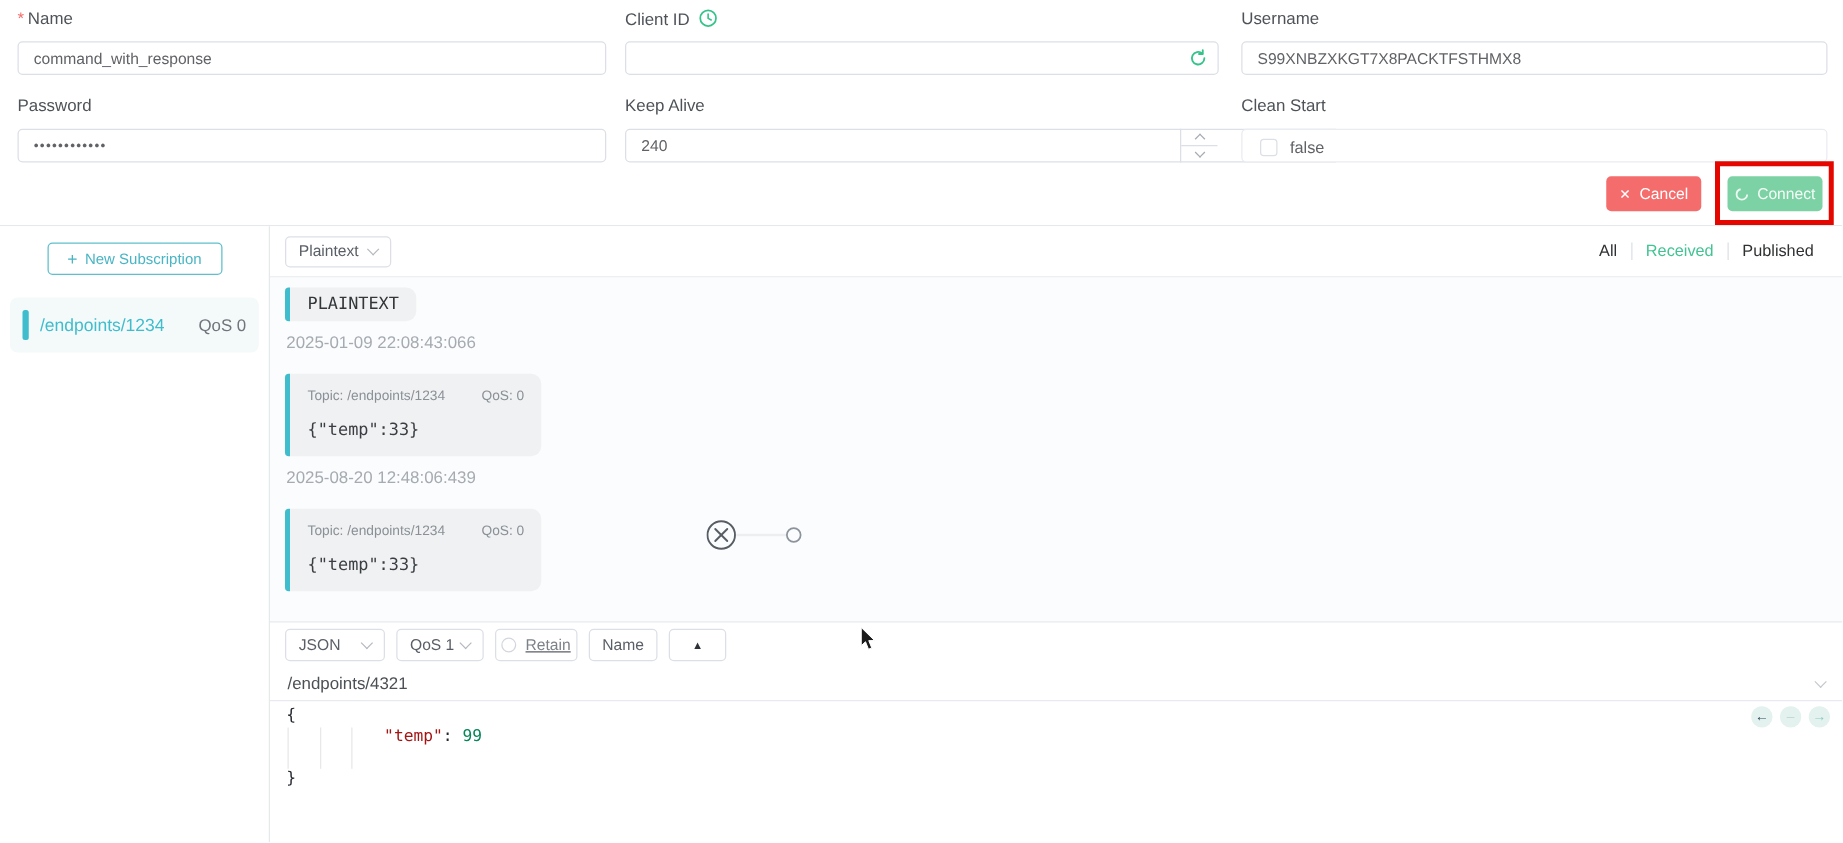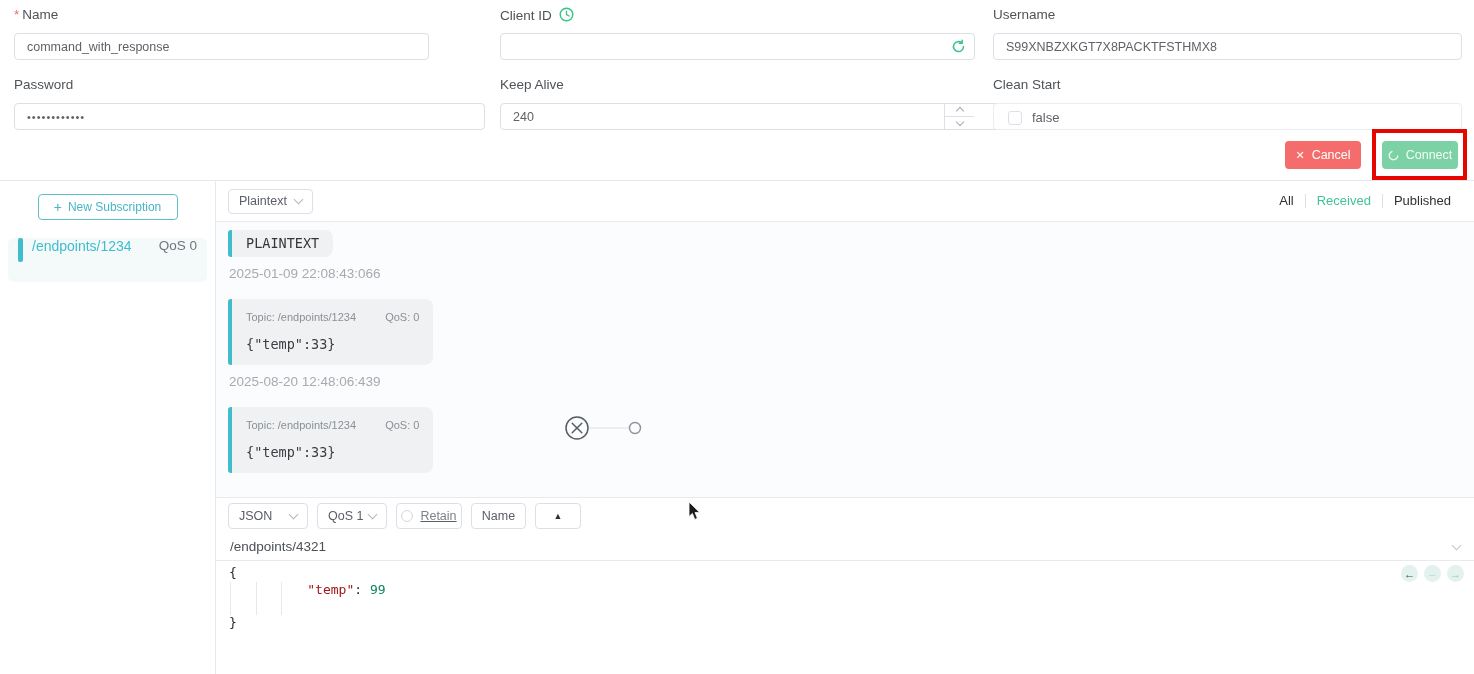--- a/index.html
+++ b/index.html
@@ -42,21 +42,21 @@
   
   .main { position:absolute; top:181px; left:0; right:0; bottom:0; display:flex; }
   .sidebar { width:216px; border-right:1px solid #e6e9ec; padding-top:13px; background:#fff; }
   .sub-btn {
     width:140px; height:26px; margin:0 auto; border:1px solid #5fbfcb; border-radius:4px;
     color:#49b5c4; font-size:12px; display:flex; align-items:center; justify-content:center; gap:6px;
     background:#fff; cursor:pointer;
   }
   .sub-item {
     margin:18px 8px 0 8px; height:44px; background:#f4f9fa; border-radius:6px;
-    display:flex; align-items:flex-start; padding:0 10px; cursor:pointer;
+    display:flex; align-items:center; padding:0 10px; cursor:pointer;
   }
   .sub-bar { width:5px; height:24px; background:#3fbdcd; border-radius:2px; margin-right:9px; }
   .sub-topic { color:#3fbdcd; font-size:14px; flex:1; }
   .sub-qos { color:#6f757b; font-size:13.5px; }
   .content { flex:1; display:flex; flex-direction:column; min-width:0; }
   .msg-toolbar { height:41px; border-bottom:1px solid #e8eaed; display:flex; align-items:center;
                  justify-content:space-between; padding:0 12px; background:#fff; }
   .select-box { height:25px; border:1px solid #dcdfe6; border-radius:4px; background:#fff;
                 display:flex; align-items:center; padding:0 10px; font-size:12.5px; color:#5a5e66; cursor:pointer; }
   .tabs { display:flex; align-items:center; font-size:13px; }
@@ -105,21 +105,21 @@
   <div class="f-label" style="left:500px; top:7px;">
     <span>Client ID</span><span class="icon-clock"><svg width="15" height="15" viewBox="0 0 15 15">
           <circle cx="7.5" cy="7.5" r="6.3" fill="none" stroke="#34c388" stroke-width="1.4"></circle>
           <path d="M7.5 4.2 V7.7 L10 9" fill="none" stroke="#34c388" stroke-width="1.3" stroke-linecap="round"></path>
         </svg></span>
   </div>
   <div class="f-label" style="left:993px; top:7px;">
     <span>Username</span>
   </div>
 
-  <input class="f-input" style="left: 14px; top: 33px; width: 415px;" value="command_with_response">
+  <input class="f-input" style="left: 14px; top: 33px; width: 471px;" value="command_with_response">
   <input class="f-input" style="left: 500px; top: 33px; width: 475px;" value="">
   <span class="refresh-wrap" style="left:951px; top:39px;"><svg width="15" height="15" viewBox="0 0 15 15">
         <path d="M12.5 7.5 a5 5 0 1 1 -1.7 -3.7" fill="none" stroke="#34c388" stroke-width="1.5" stroke-linecap="round"></path>
         <path d="M11.2 1.2 L11.2 4.2 L8.2 4.2" fill="none" stroke="#34c388" stroke-width="1.5" stroke-linecap="round" stroke-linejoin="round"></path>
       </svg></span>
   <input class="f-input" style="left: 993px; top: 33px; width: 469px;" value="S99XNBZXKGT7X8PACKTFSTHMX8">
 
   <div class="f-label" style="left:14px; top:77px;"><span>Password</span></div>
   <div class="f-label" style="left:500px; top:77px;"><span>Keep Alive</span></div>
   <div class="f-label" style="left:993px; top:77px;"><span>Clean Start</span></div>

